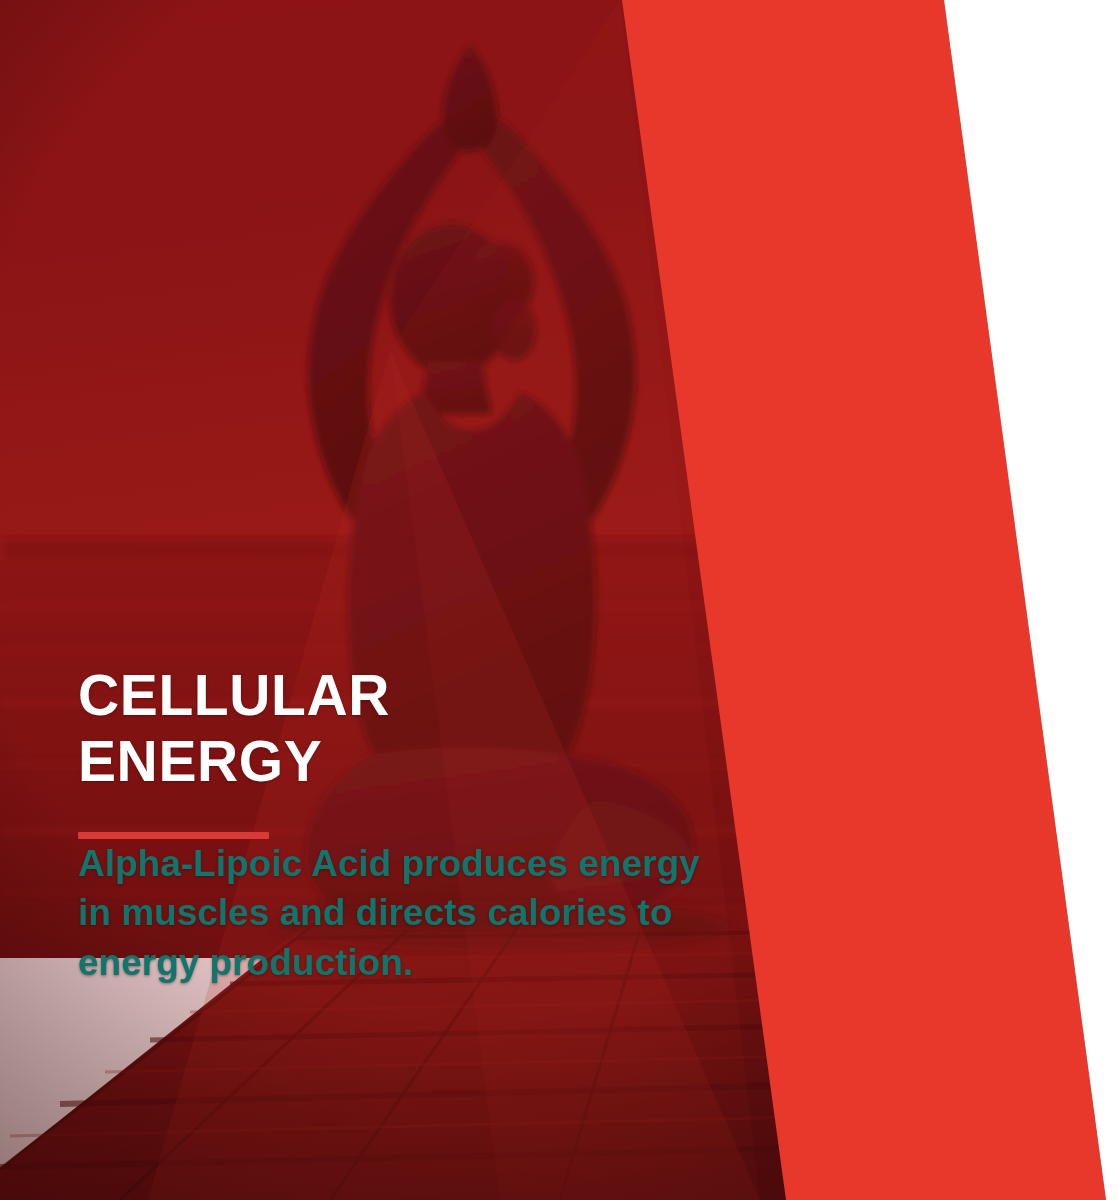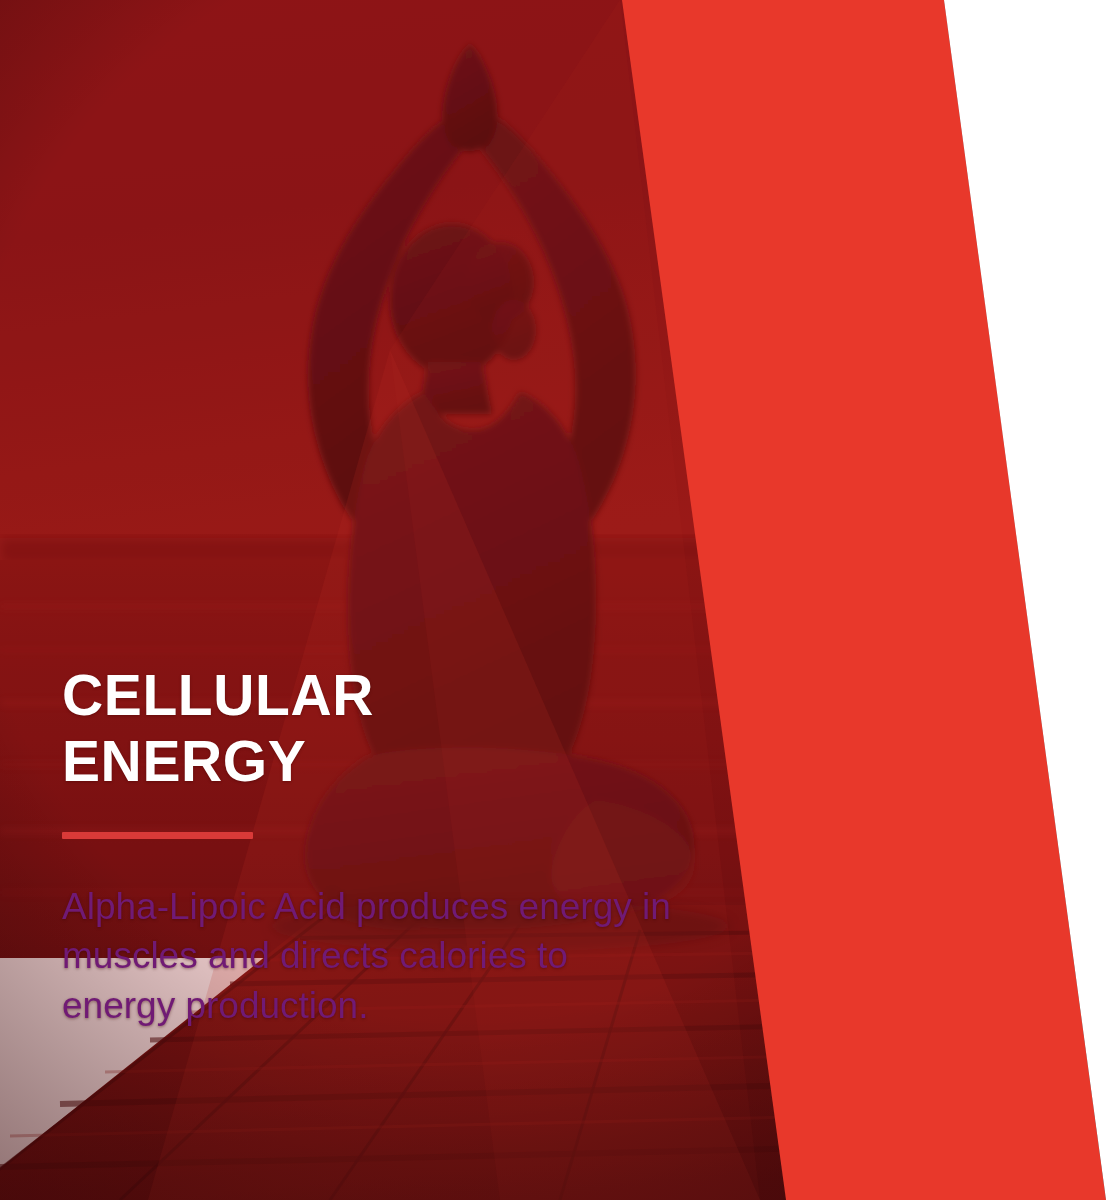--- a/index.html
+++ b/index.html
@@ -26,21 +26,21 @@
 
   
   .shapes-svg {
     position:absolute; inset:0; width:1119px; height:1200px; display:block;
     pointer-events:none;
   }
 
   
   .content {
     position:absolute;
-    left:62px;
+    left:78px;
     top:662px;
     width:640px;
   }
   .headline {
     color:#ffffff;
     font-size:57px;
     font-weight:bold;
     line-height:1.16;
     letter-spacing:0.6px;
     text-transform:uppercase;
@@ -48,24 +48,23 @@
     text-shadow:0 1px 3px rgba(60,0,0,0.40);
   }
   .rule {
     margin-top:38px;
     width:191px;
     height:7px;
     background:#D93A38;
     border-radius:1px;
   }
   .body-copy {
-    margin-top:43px;
-    color:#701a75;
+    color:#0f766e;
     font-size:37px;
-    font-weight:normal;
+    font-weight:bold;
     line-height:1.33;
     width:625px;
     text-shadow:0 1px 3px rgba(60,0,0,0.45);
   }
 </style>
 </head>
 <body>
 
 <div id="stage">
 

